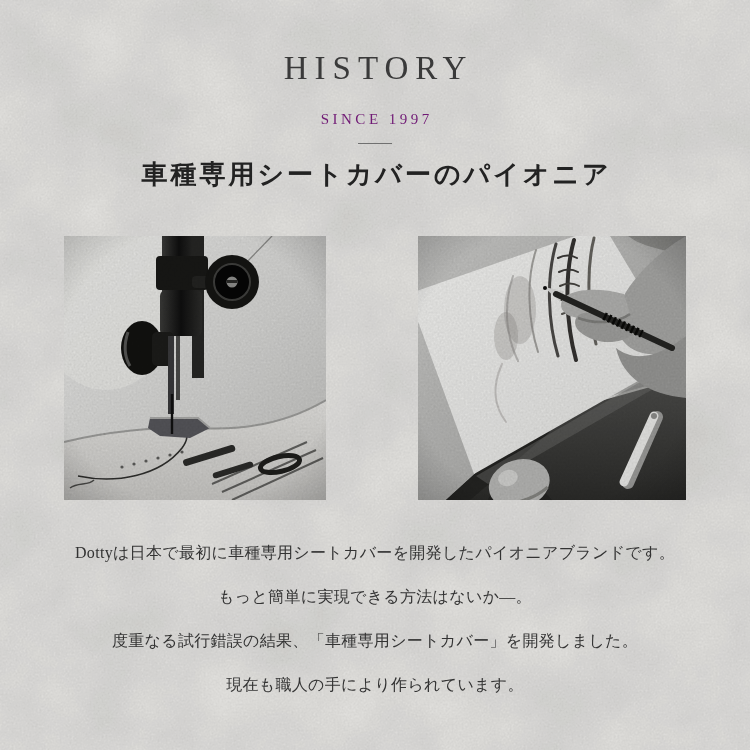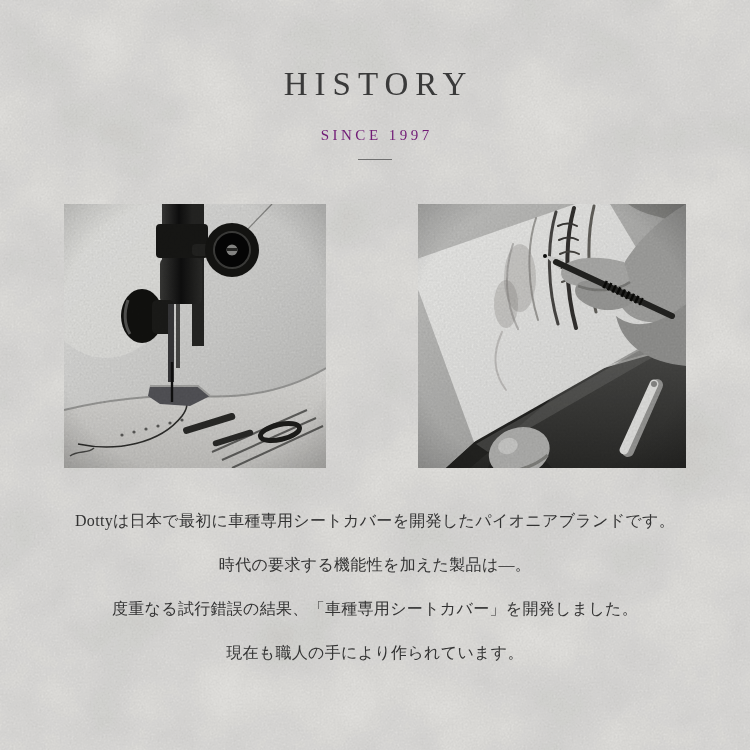--- a/index.html
+++ b/index.html
@@ -4,21 +4,21 @@
 <style>
   html,body{margin:0;padding:0;}
   body{width:750px;height:750px;overflow:hidden;}
   .page{
     position:relative;width:750px;height:750px;
     background:#f7f6f3;
     font-family:"Liberation Serif","DejaVu Serif",serif;
     overflow:hidden;
   }
   .noise-layer{position:absolute;left:0;top:0;width:750px;height:750px;pointer-events:none;}
-  .content{position:relative;z-index:1;text-align:center;padding-top:66px;}
+  .content{position:relative;z-index:1;text-align:center;padding-top:50px;}
   .heading{
     margin:0;font-size:33px;font-weight:400;letter-spacing:7px;text-indent:7px;
     color:#3a3a3a;line-height:1.1;
   }
   .since{
     margin-top:24px;font-size:15px;letter-spacing:3.5px;text-indent:3.5px;
     color:#701a75;line-height:1.25;
   }
   .divider{width:34px;height:1px;background:#707070;margin:14px auto 0;}
   .title-jp{
@@ -49,20 +49,21 @@
     </defs>
     <rect width="750" height="750" filter="url(#grainCloud)" opacity="0.18"></rect>
     <rect width="750" height="750" filter="url(#grainFine)" opacity="0.16"></rect>
   </svg>
 
   <section class="content">
 
     <h1 class="heading">HISTORY</h1>
     <div class="since">SINCE 1997</div>
     <div class="divider"></div>
+    <h2 class="title-jp">車種専用シートカバーのパイオニア</h2>
 
     <div class="photos">
 
       <figure class="photo">
         <svg viewBox="0 0 262 264" width="262" height="264" aria-hidden="true">
           <defs>
             <linearGradient id="smWall" x1="0" y1="0" x2="1" y2="1">
               <stop offset="0" stop-color="#e8e8e6"></stop>
               <stop offset="0.55" stop-color="#d4d4d2"></stop>
               <stop offset="1" stop-color="#bdbdbb"></stop>
@@ -200,19 +201,19 @@
           <line x1="186" y1="80" x2="224" y2="98" stroke="#0a0a08" stroke-width="8" stroke-dasharray="2.5 2.5"></line>
           <rect width="268" height="264" fill="url(#skVig)"></rect>
           <rect width="268" height="264" filter="url(#grainFine)" opacity="0.22"></rect>
         </svg>
       </figure>
 
     </div>
 
     <div class="body-text">
       <p>Dottyは日本で最初に車種専用シートカバーを開発したパイオニアブランドです。</p>
-      <p>時代の要求する機能性を加えた製品は—。</p>
+      <p>もっと簡単に実現できる方法はないか—。</p>
       <p>度重なる試行錯誤の結果、「車種専用シートカバー」を開発しました。</p>
       <p>現在も職人の手により作られています。</p>
     </div>
 
   </section>
 </div>
 
 </body></html>

